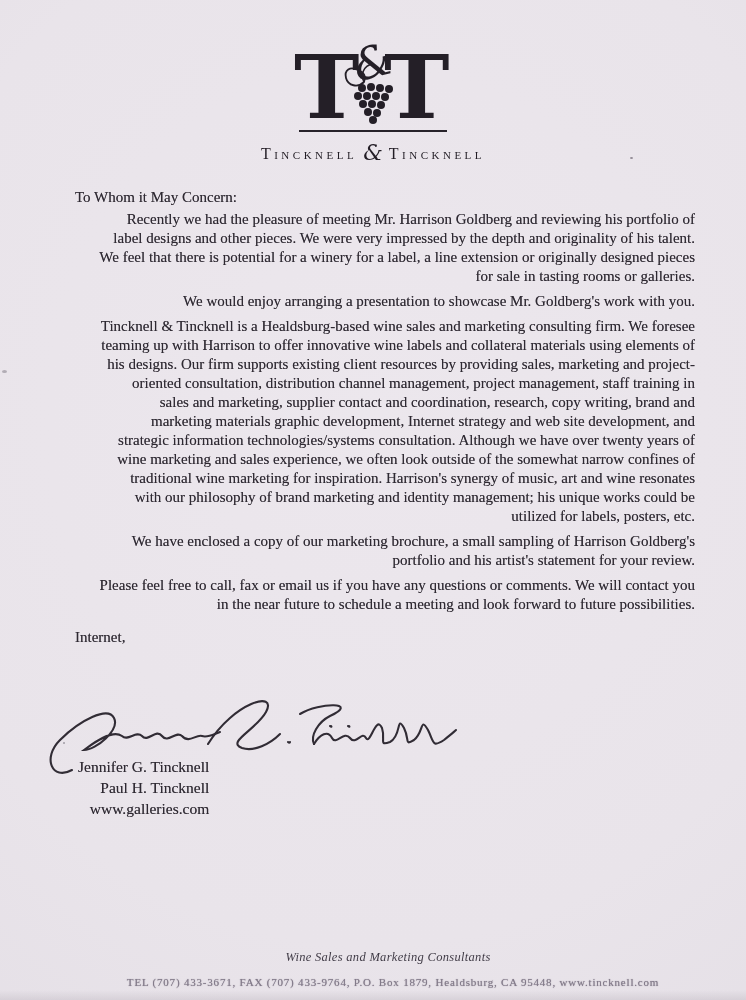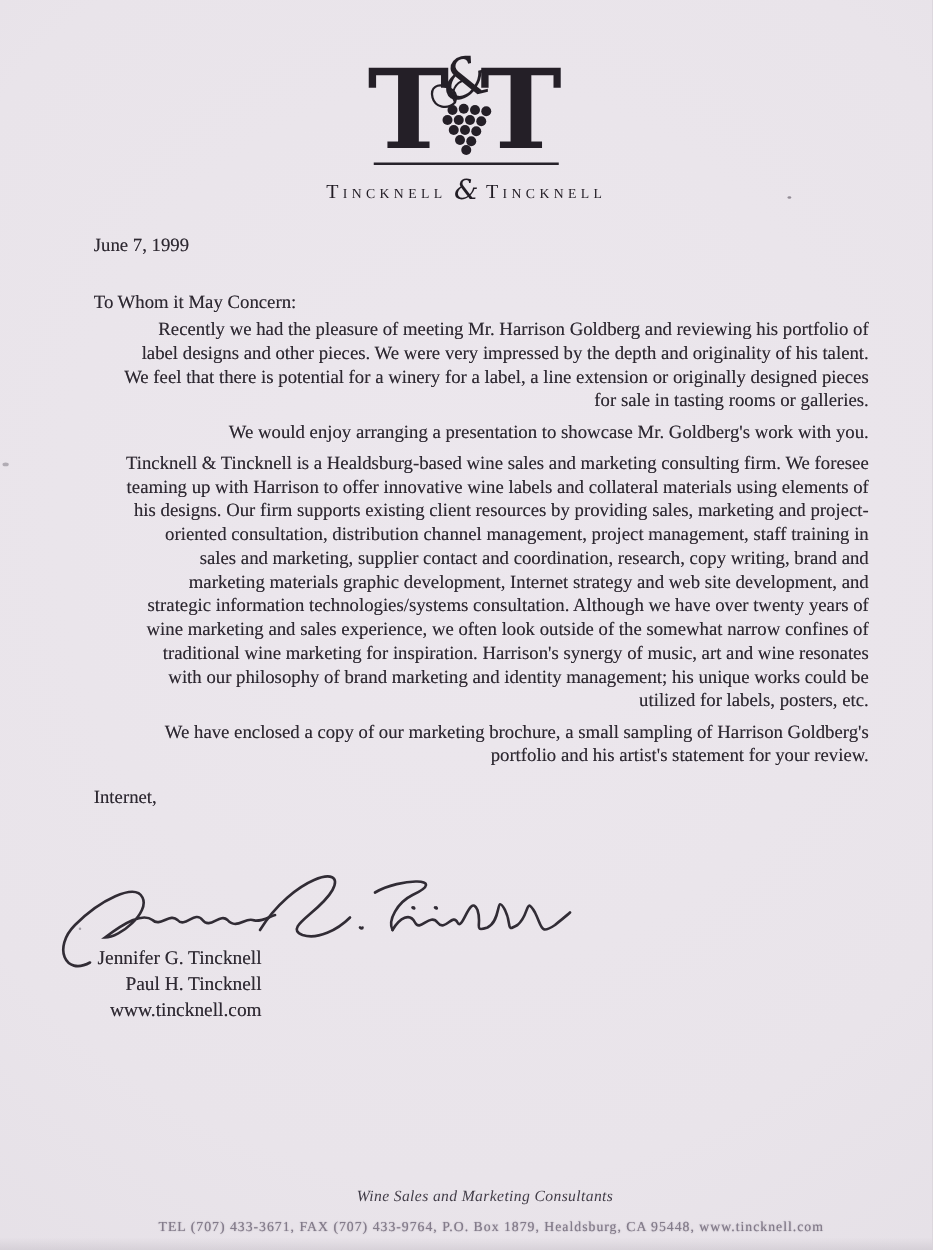--- a/index.html
+++ b/index.html
@@ -112,40 +112,41 @@
     </svg>
     <div class="logo-rule"></div>
     <div class="company-name">
       <span>Tincknell</span>
       <span class="amp">&amp;</span>
       <span>Tincknell</span>
     </div>
   </header>
 
   <main class="body-text">
-    <p class="date">June 7, 1999</p>
     <p class="salutation">To Whom it May Concern:</p>
     <p class="para">Recently we had the pleasure of meeting Mr. Harrison Goldberg and reviewing his portfolio of
 label designs and other pieces. We were very impressed by the depth and originality of his talent.
 We feel that there is potential for a winery for a label, a line extension or originally designed pieces
 for sale in tasting rooms or galleries.</p>
     <p class="para">We would enjoy arranging a presentation to showcase Mr. Goldberg's work with you.</p>
     <p class="para">Tincknell &amp; Tincknell is a Healdsburg-based wine sales and marketing consulting firm. We foresee
 teaming up with Harrison to offer innovative wine labels and collateral materials using elements of
 his designs. Our firm supports existing client resources by providing sales, marketing and project-
 oriented consultation, distribution channel management, project management, staff training in
 sales and marketing, supplier contact and coordination, research, copy writing, brand and
 marketing materials graphic development, Internet strategy and web site development, and
 strategic information technologies/systems consultation. Although we have over twenty years of
 wine marketing and sales experience, we often look outside of the somewhat narrow confines of
 traditional wine marketing for inspiration. Harrison's synergy of music, art and wine resonates
 with our philosophy of brand marketing and identity management; his unique works could be
 utilized for labels, posters, etc.</p>
     <p class="para">We have enclosed a copy of our marketing brochure, a small sampling of Harrison Goldberg's
 portfolio and his artist's statement for your review.</p>
+    <p class="para">Please feel free to call, fax or email us if you have any questions or comments. We will contact you
+in the near future to schedule a meeting and look forward to future possibilities.</p>
     <p class="closing">Internet,</p>
   </main>
 
   <div class="signature" aria-label="Jennifer S. Tincknell">
     <svg width="410" height="95" viewBox="0 0 410 95">
       <g fill="none" stroke="#221d26" stroke-width="2.1" stroke-linecap="round" opacity="0.92">
 
         <path d="M24 84 C4 95 -6 72 12 54 C32 34 60 20 66 32 C72 44 48 64 36 64
                  C52 52 66 44 74 50 C80 56 88 44 94 50 C100 57 108 42 114 50
                  C120 58 128 44 134 50 C141 58 148 48 154 50 C160 52 166 48 172 46"></path>
@@ -163,21 +164,21 @@
 
         <path d="M282 40 C283 41 284 41 283 40"></path>
         <path d="M300 40 C301 41 302 41 301 40"></path>
       </g>
     </svg>
   </div>
 
   <div class="sig-block">
     <div>Jennifer G. Tincknell</div>
     <div>Paul H. Tincknell</div>
-    <div>www.tincknell.com</div>
+    <div>www.galleries.com</div>
   </div>
 
   <div class="footer-tagline">Wine Sales and Marketing Consultants</div>
   <div class="footer-contact">TEL (707) 433-3671, FAX (707) 433-9764, P.O. Box 1879, Healdsburg, CA 95448, www.tincknell.com</div>
 
   <div class="speck s1"></div>
   <div class="speck s2"></div>
   <div class="speck s3"></div>
 
 </div>

